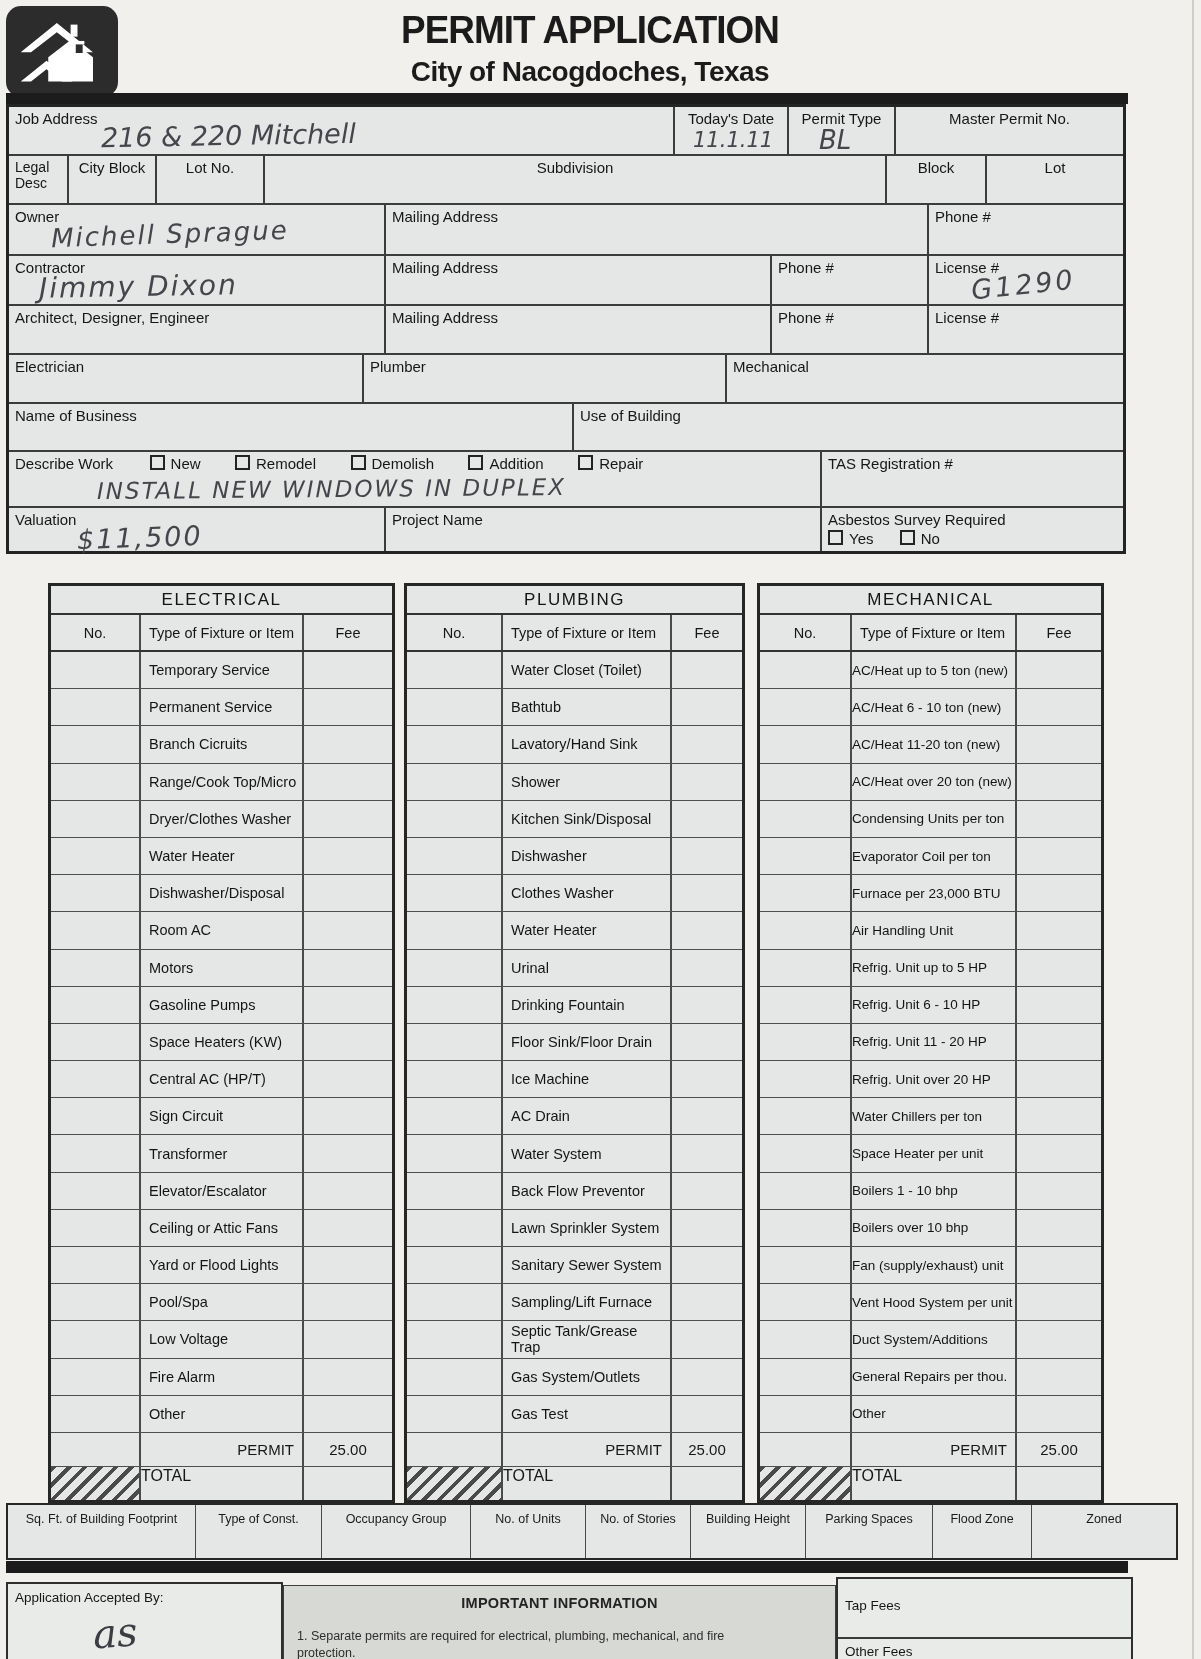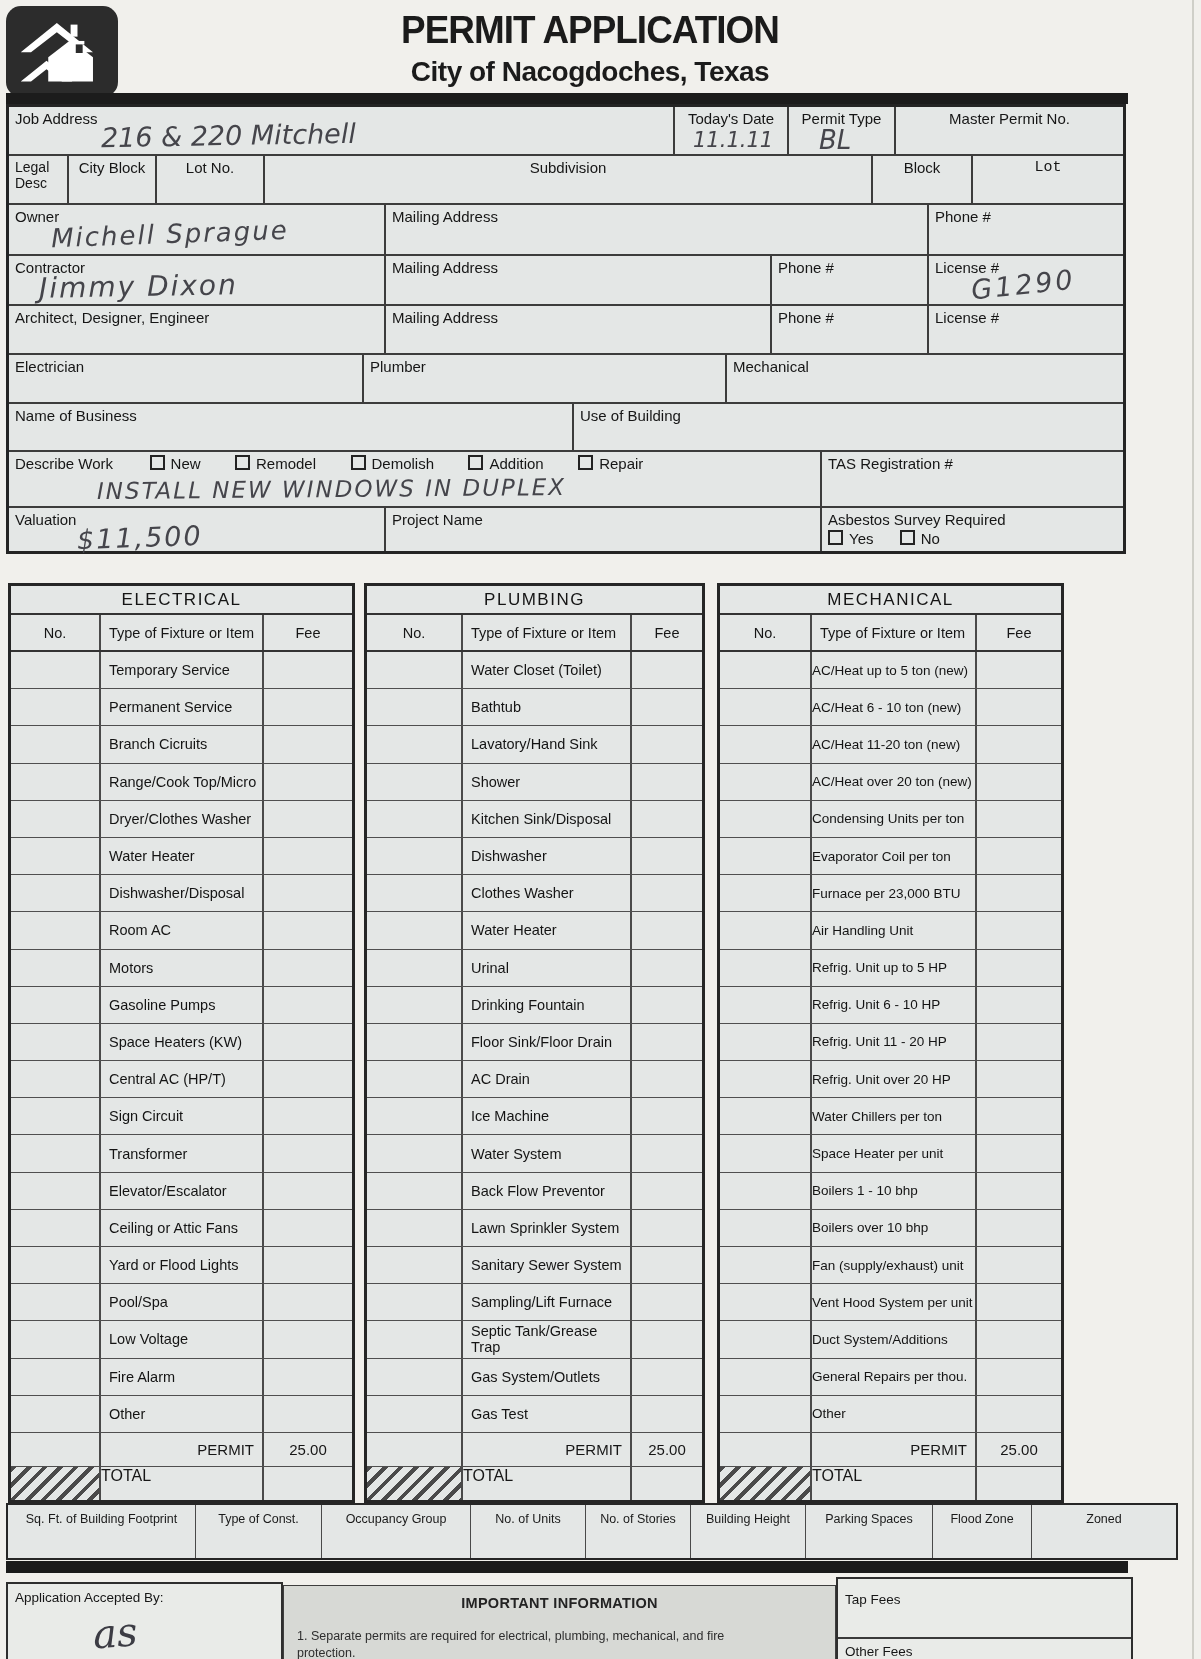--- a/index.html
+++ b/index.html
@@ -24,21 +24,21 @@
   .cell:last-child{border-right:none;}
   .lb{font-size:15px;color:#161616;}
   .ctr{display:flex;align-items:flex-start;justify-content:center;text-align:center;}
   .hw{font-family:"DejaVu Sans", sans-serif;font-style:italic;color:#45454b;position:absolute;white-space:nowrap;line-height:1;}
 
   .cb{display:inline-block;width:11px;height:11px;border:2px solid #232323;margin-right:6px;vertical-align:-1px;background:transparent;}
   .cb-item{font-size:15px;margin-right:30px;}
 
   
   .tbl{position:absolute;top:583px;height:920px;border:3px solid #262626;background:#e4e7e6;
-       display:flex;flex-direction:column;box-sizing:border-box;}
+       display:flex;flex-direction:column;box-sizing:border-box;margin-left:40px;}
   .tbl .ttl{height:27px;line-height:27px;border-bottom:2px solid #333;text-align:center;
             font-size:17px;letter-spacing:1.5px;color:#141414;}
   .tbl .head{height:35px;border-bottom:2px solid #333;display:flex;}
   .tbl .head .c{font-size:14.5px;display:flex;align-items:center;justify-content:center;}
   .tbl .c{border-right:2px solid #4a4a4a;box-sizing:border-box;}
   .tbl .c:last-child{border-right:none;}
   .tbl .rows{flex:1;display:flex;flex-direction:column;}
   .trow{flex:1;display:flex;border-bottom:1.5px solid #4f4f4f;}
   .trow .type{display:flex;align-items:center;padding-left:8px;font-size:14.5px;color:#141414;}
   .sumrow{height:33px;display:flex;border-bottom:1.5px solid #4f4f4f;}
@@ -66,21 +66,21 @@
               background:#e9ebe8;box-sizing:border-box;padding:4px 7px;}
   .accept-box .lb{font-size:13.5px;}
   .sig{position:absolute;left:85px;top:26px;font-family:"DejaVu Serif", serif;font-style:italic;
        font-size:40px;color:#3c3c44;transform:rotate(-4deg);}
   .info-box{position:absolute;left:283px;top:1585px;width:553px;height:92px;border:1.5px solid #3e3e3e;
             background:#d7d9d5;box-sizing:border-box;}
   .info-title{text-align:center;font-weight:bold;font-size:14.5px;margin-top:9px;letter-spacing:.3px;color:#232323;}
   .info-text{font-size:12.5px;color:#2e2e2e;margin:17px 10px 0 13px;line-height:1.35;}
   .fees-box{position:absolute;left:836px;top:1577px;width:297px;height:100px;border:2px solid #2e2e2e;
             background:#e9ebe8;box-sizing:border-box;}
-  .fees-top{height:60px;border-bottom:2px solid #3a3a3a;padding:11px 7px;box-sizing:border-box;}
+  .fees-top{height:60px;border-bottom:2px solid #3a3a3a;padding:17px 7px;box-sizing:border-box;}
   .fees-bottom{padding:3px 7px;}
   .fees-box .lb{font-size:13.5px;}
 </style>
 </head>
 <body>
 
 <div class="page">
   <div class="scan-edge"></div>
 
   <div class="logo-block">
@@ -128,21 +128,21 @@
       </div>
       <div class="cell ctr" style="width:108px;">
         <span class="lb">Lot No.</span>
       </div>
       <div class="cell ctr" style="flex:1;">
         <span class="lb">Subdivision</span>
       </div>
       <div class="cell ctr" style="width:100px;">
         <span class="lb">Block</span>
       </div>
-      <div class="cell ctr" style="width:150px;font-family:Liberation Mono, monospace;">
+      <div class="cell ctr" style="width:136px;">
         <span class="lb">Lot</span>
       </div>
     </div>
 
     <div class="frow" style="height:49px;">
       <div class="cell" style="width:377px;">
         <span class="lb">Owner</span>
         <span class="hw" style="left:42px;top:16px;font-size:26px;transform:rotate(-2deg);letter-spacing:2px;">Michell Sprague</span>
       </div>
       <div class="cell" style="width:543px;">
@@ -423,26 +423,26 @@
           <div class="c type">Drinking Fountain</div>
           <div class="c fee"></div>
         </div>
         <div class="trow">
           <div class="c no"></div>
           <div class="c type">Floor Sink/Floor Drain</div>
           <div class="c fee"></div>
         </div>
         <div class="trow">
           <div class="c no"></div>
+          <div class="c type">Ice Machine</div>
+          <div class="c fee"></div>
+        </div>
+        <div class="trow">
+          <div class="c no"></div>
           <div class="c type">AC Drain</div>
-          <div class="c fee"></div>
-        </div>
-        <div class="trow">
-          <div class="c no"></div>
-          <div class="c type">Ice Machine</div>
           <div class="c fee"></div>
         </div>
         <div class="trow">
           <div class="c no"></div>
           <div class="c type">Water System</div>
           <div class="c fee"></div>
         </div>
         <div class="trow">
           <div class="c no"></div>
           <div class="c type">Back Flow Preventor</div>

